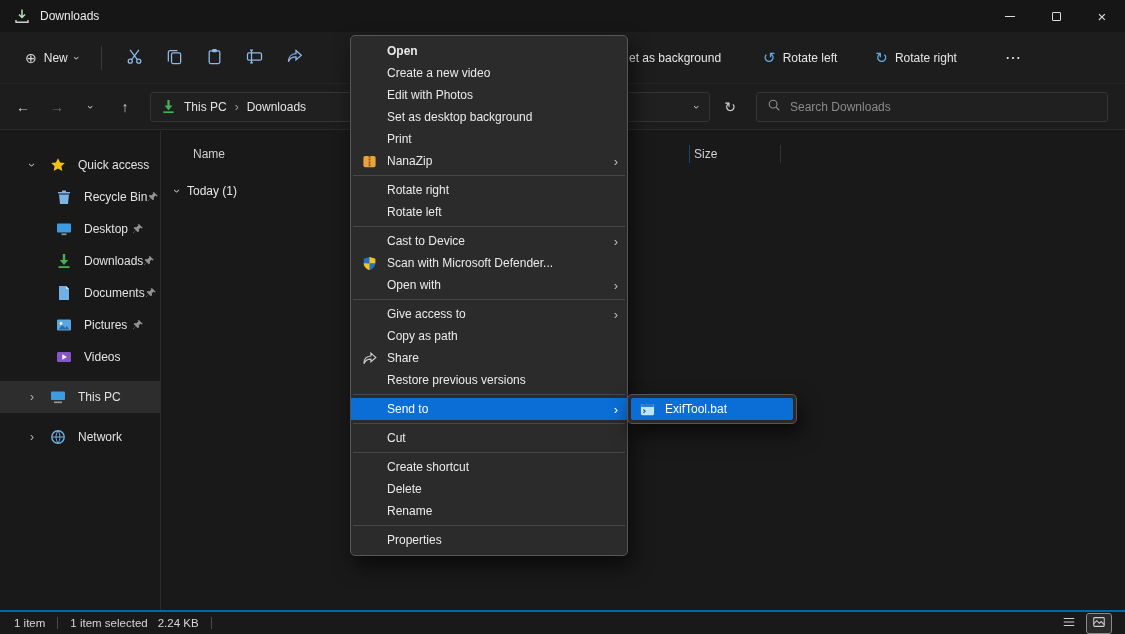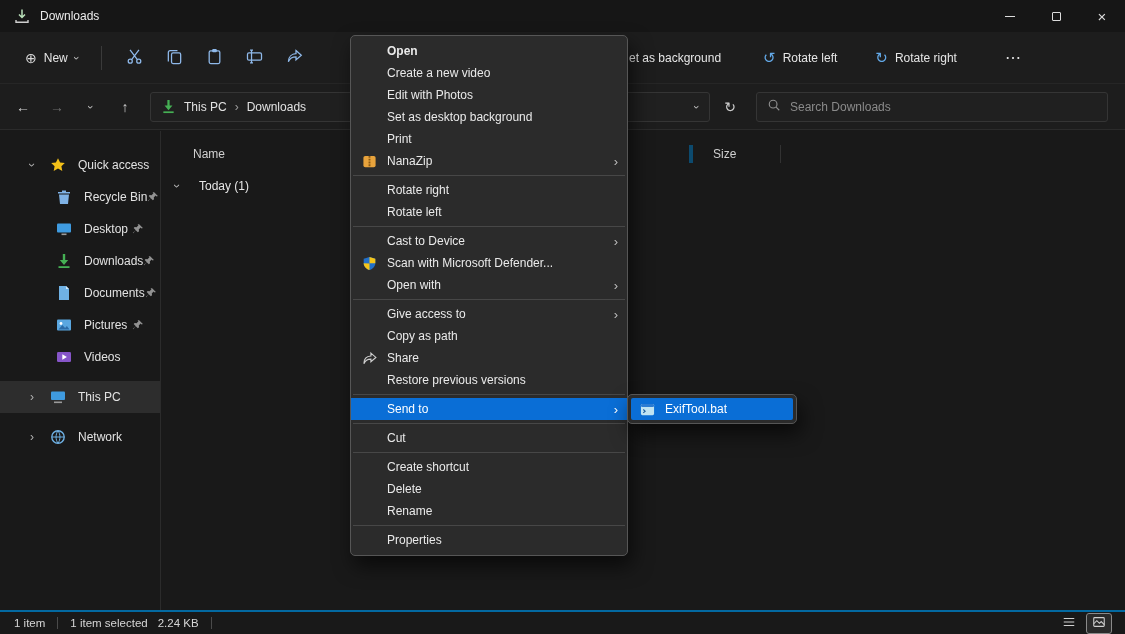--- a/index.html
+++ b/index.html
@@ -77,23 +77,23 @@
   .sb-icon { width:16px; height:16px; margin-left:10px; display:inline-flex; }
   .sb-icon svg { width:16px; height:16px; }
   .sb-row.lvl1 .sb-icon { margin-left:0; }
   .sb-label { margin-left:12px; white-space:nowrap; }
   .sb-pin { margin-left:auto; margin-right:16px; width:12px; height:12px; display:inline-flex; opacity:.85; }
   .sb-pin svg { width:12px; height:12px; }
 
   .main { flex:1; position:relative; padding-top:10px; }
   .col-headers { display:flex; align-items:center; height:25px; color:#d0d0d0; }
   .col-name { width:528px; padding-left:32px; }
-  .col-size { width:92px; padding-left:20px; border-left:4px solid #0c4a6e; border-right:1px solid #323232;
+  .col-size { width:92px; padding-left:4px; border-left:1px solid #0c4a6e; border-right:1px solid #323232;
               height:18px; display:flex; align-items:center; }
-  .group-row { margin-top:8px; display:flex; align-items:center; padding-left:14px; gap:20px;
+  .group-row { margin-top:8px; display:flex; align-items:flex-end; padding-left:14px; gap:8px;
                color:#e6e6e6; height:24px; }
   .group-chev { color:#b8b8b8; font-size:12px; }
   .file-row { margin-top:6px; margin-left:10px; width:607px; height:23px; background:#8b8b8b;
               border-radius:2px; display:flex; align-items:center; padding:0 14px 0 6px; }
   .file-icon { width:16px; height:16px; display:inline-flex; }
   .file-icon svg { width:16px; height:16px; }
   .file-name { margin-left:8px; color:#101010; }
   .file-size { margin-left:auto; color:#f2f2f2; }
 
   

